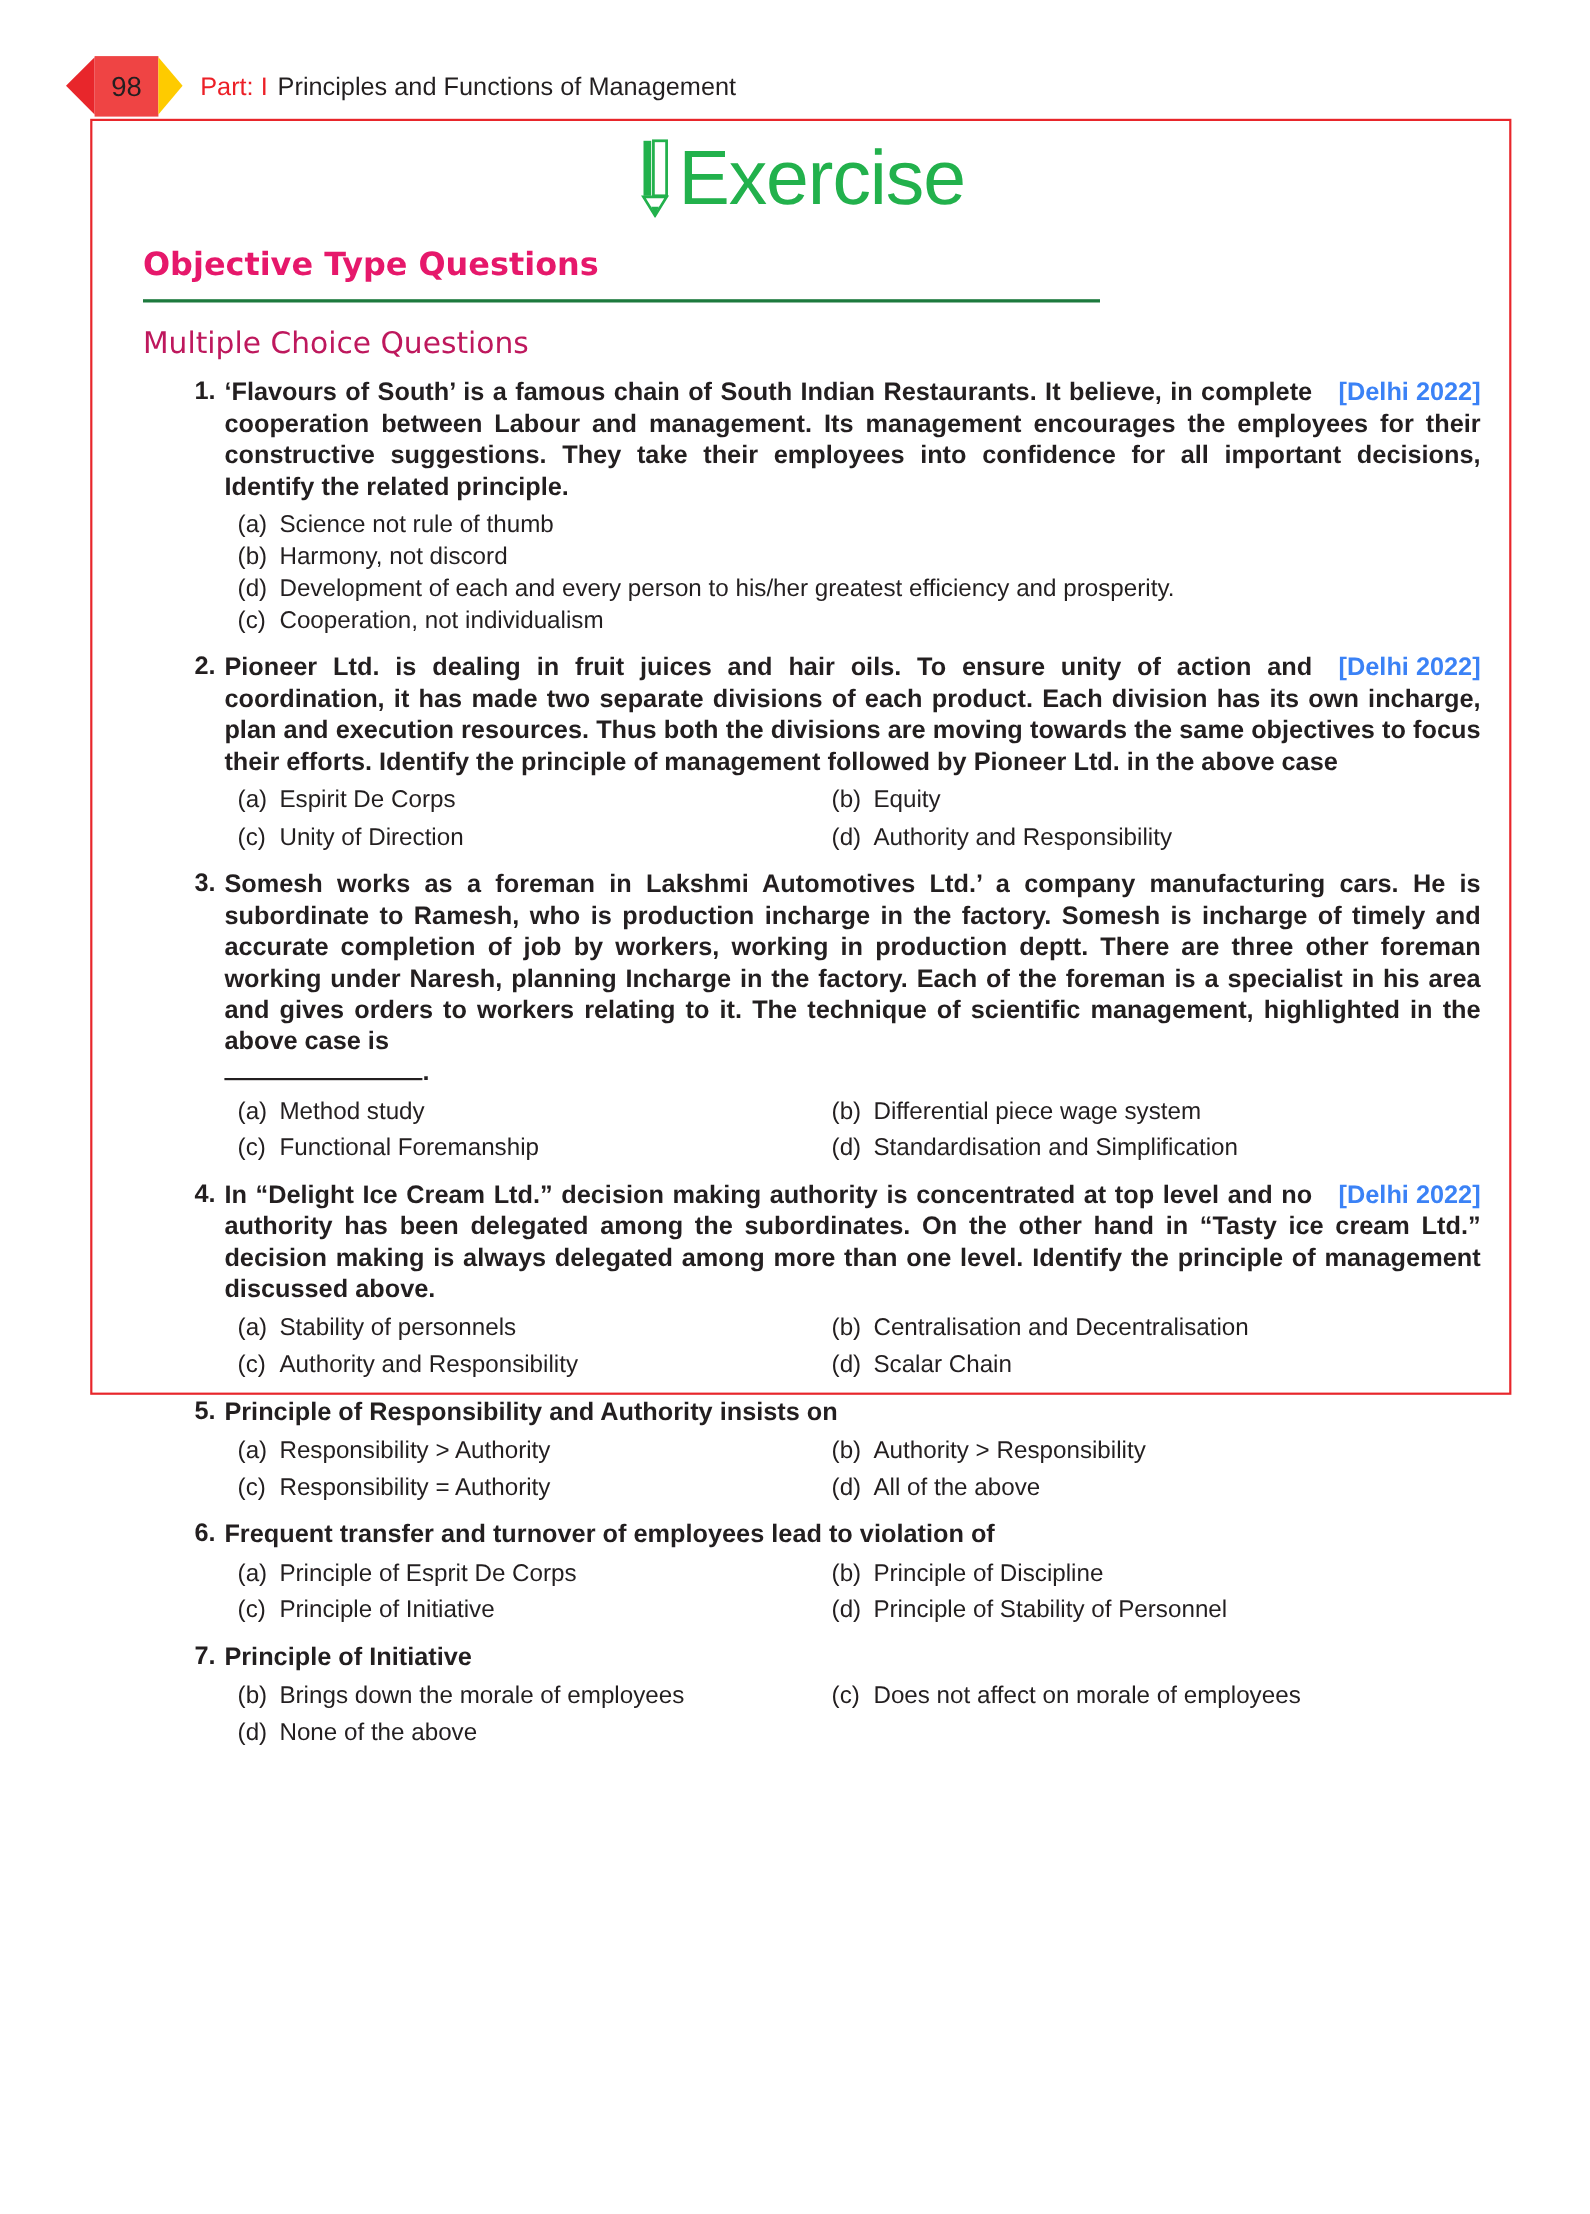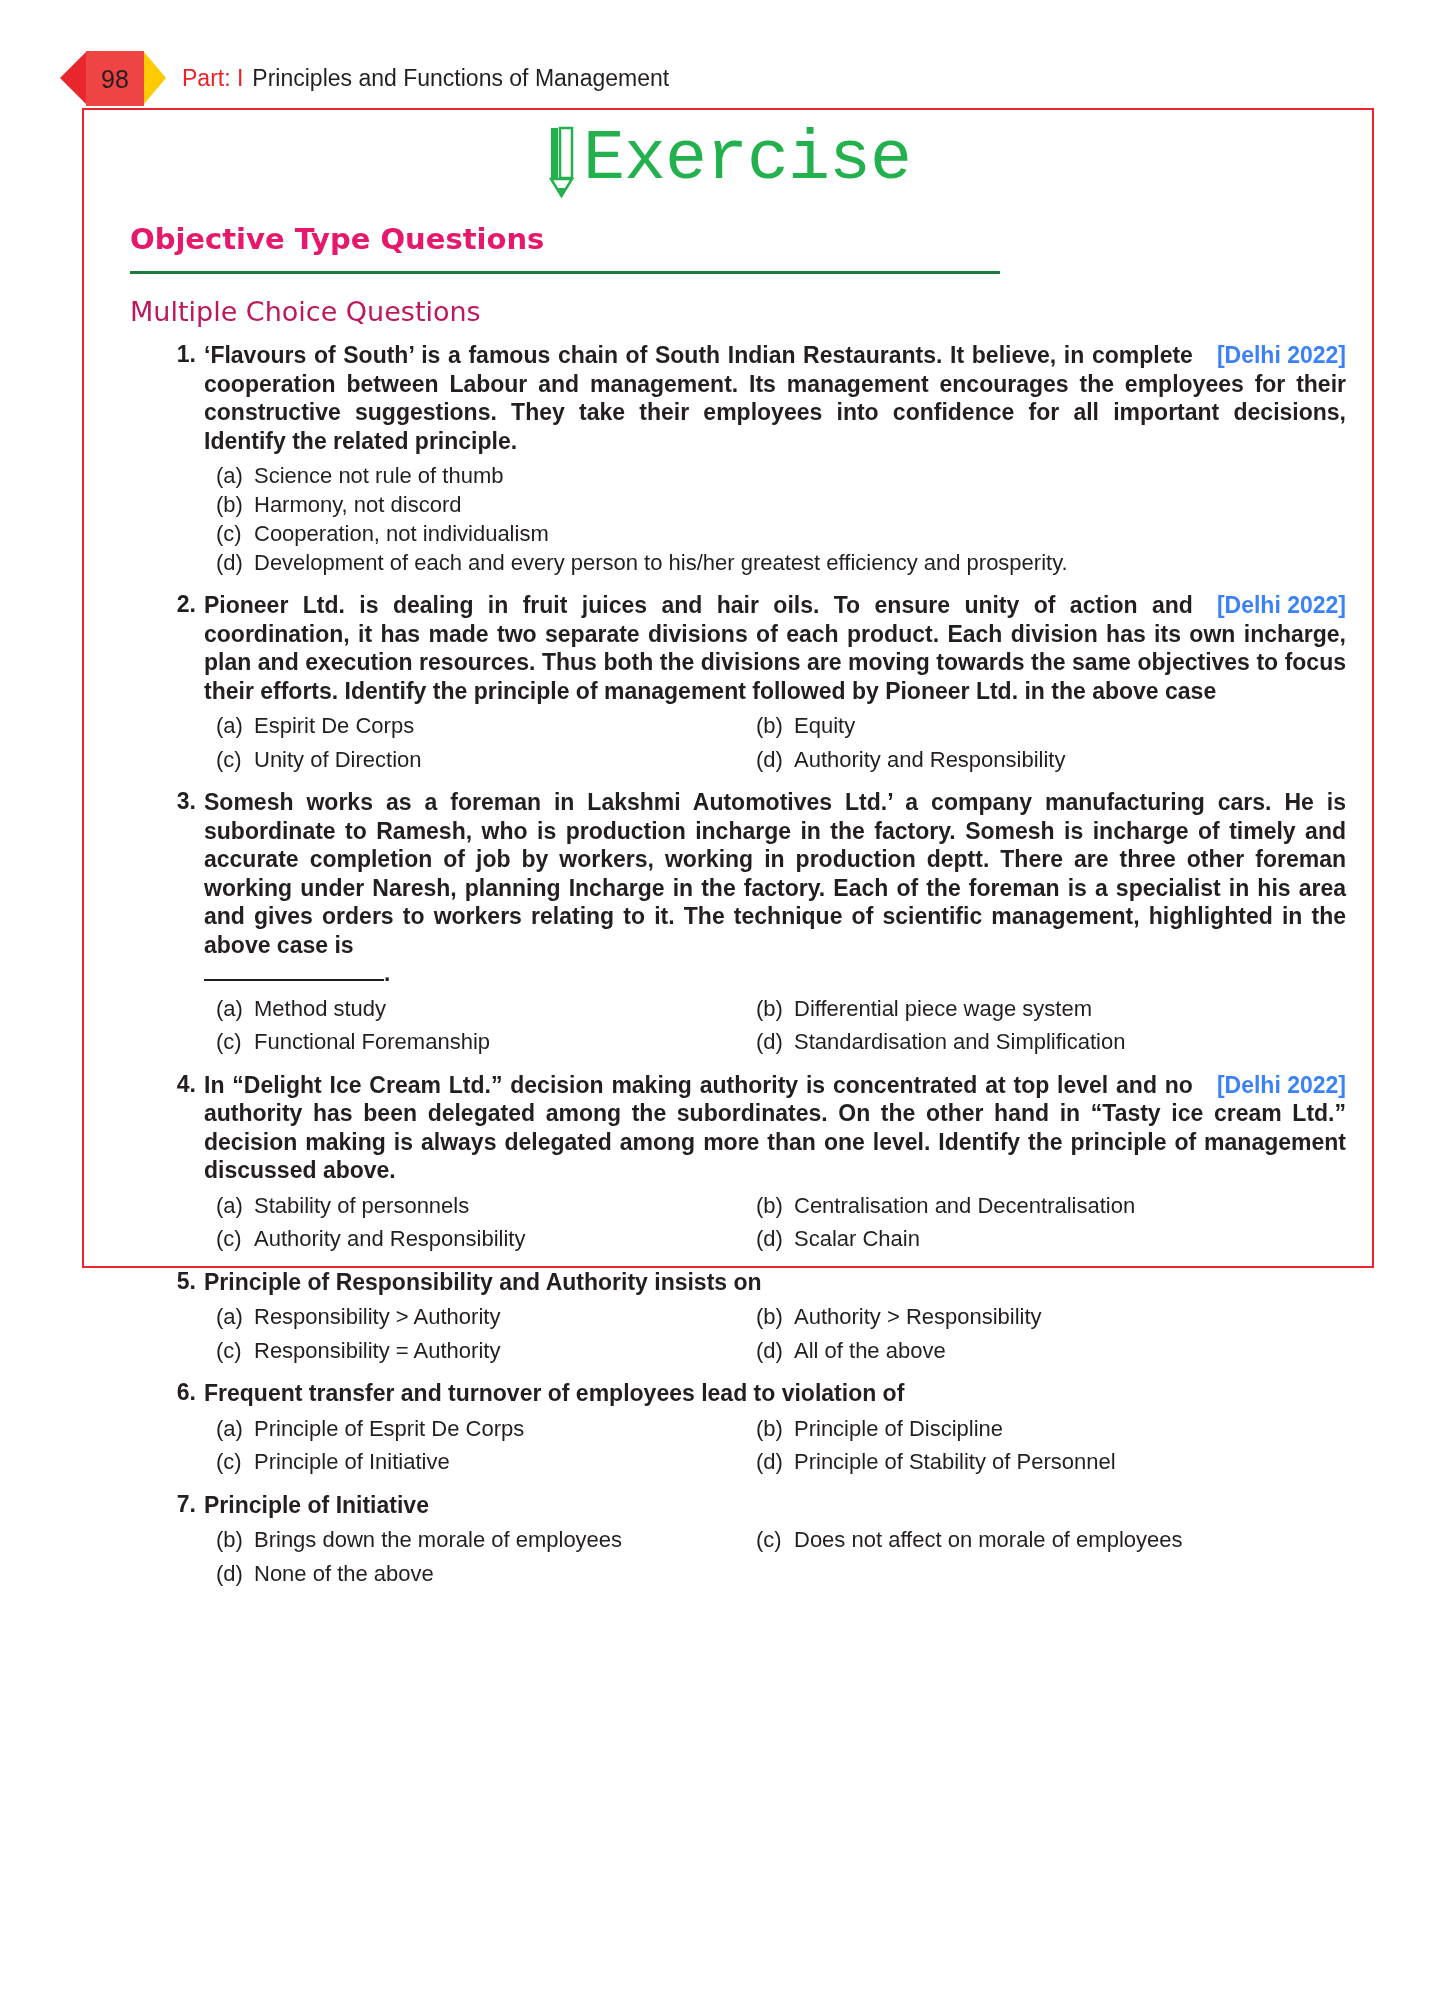--- a/index.html
+++ b/index.html
@@ -100,21 +100,21 @@
     gap: 2px;
   }
   .pencil-icon {
     display: inline-block;
     position: relative;
     top: 4px;
   }
   .exercise-word {
     font-size: 70px;
     color: #22b14c;
-    font-family: Liberation Mono, monospace;
+    font-family: Liberation Sans, sans-serif;
     font-weight: 400;
     letter-spacing: -1px;
     line-height: 1;
   }
 
   .section-heading {
     font-size: 29px;
     color: #e6186b;
     font-weight: bold;
     margin: 24px 0 15px 48px;
@@ -233,22 +233,22 @@
   <div class="heading-rule"></div>
   <div class="sub-heading">Multiple Choice Questions</div>
 
   <ul class="qlist" id="question-list">
       <li class="qitem">
         <span class="qnum">1.</span>
         <div class="qtext"><span class="source">[Delhi 2022]</span><span>‘Flavours of South’ is a famous chain of South Indian Restaurants. It believe, in complete cooperation between Labour and management. Its management encourages the employees for their constructive suggestions. They take their employees into confidence for all important decisions, Identify the related principle.</span></div>
         <div class="opts one-col">
           <div class="opt"><span class="opt-label">(a)</span><span>Science not rule of thumb</span></div>
           <div class="opt"><span class="opt-label">(b)</span><span>Harmony, not discord</span></div>
+          <div class="opt"><span class="opt-label">(d)</span><span>Development of each and every person to his/her greatest efficiency and prosperity.</span></div>
           <div class="opt"><span class="opt-label">(c)</span><span>Cooperation, not individualism</span></div>
-          <div class="opt"><span class="opt-label">(d)</span><span>Development of each and every person to his/her greatest efficiency and prosperity.</span></div>
         </div>
       </li>
       <li class="qitem">
         <span class="qnum">2.</span>
         <div class="qtext"><span class="source">[Delhi 2022]</span><span>Pioneer Ltd. is dealing in fruit juices and hair oils. To ensure unity of action and coordination, it has made two separate divisions of each product. Each division has its own incharge, plan and execution resources. Thus both the divisions are moving towards the same objectives to focus their efforts. Identify the principle of management followed by Pioneer Ltd. in the above case</span></div>
         <div class="opts two-col">
           <div class="opt"><span class="opt-label">(a)</span><span>Espirit De Corps</span></div>
           <div class="opt"><span class="opt-label">(b)</span><span>Equity</span></div>
           <div class="opt"><span class="opt-label">(c)</span><span>Unity of Direction</span></div>
           <div class="opt"><span class="opt-label">(d)</span><span>Authority and Responsibility</span></div>

